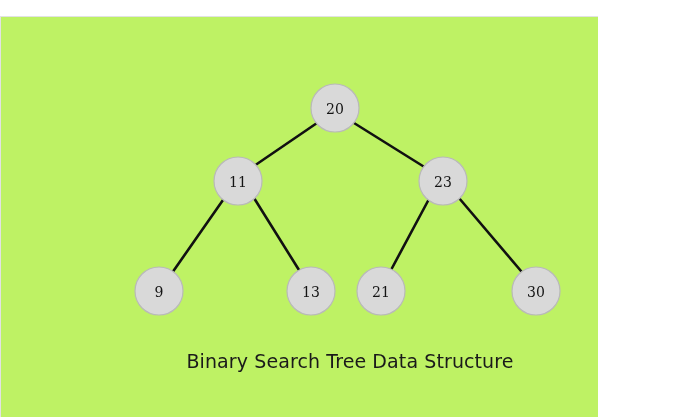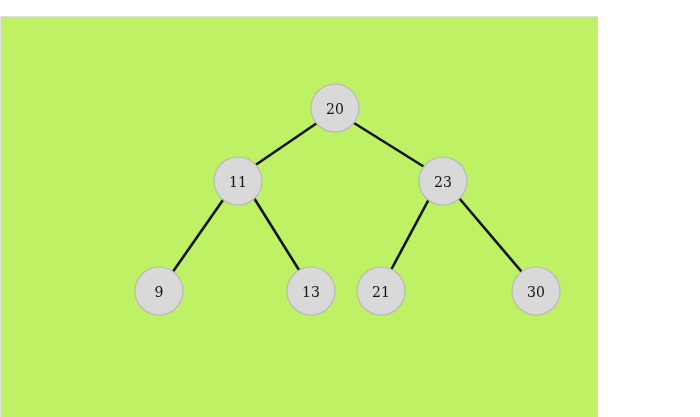--- a/index.html
+++ b/index.html
@@ -108,15 +108,16 @@
           <circle class="node-circle" cx="381" cy="275" r="24" fill="#d9d9d9" stroke="#b9b9b9"></circle>
           <text class="node-label" x="381" y="276" fill="#141414">21</text>
         </g>
         <g>
           <circle class="node-circle" cx="536" cy="275" r="24" fill="#d9d9d9" stroke="#b9b9b9"></circle>
           <text class="node-label" x="536" y="276" fill="#141414">30</text>
         </g>
       </g>
   </svg>
 
+  <div id="caption">Binary Search Tree Data Structure</div>
 
   <div id="frame-border"></div>
 </div>
 
 </body></html>

